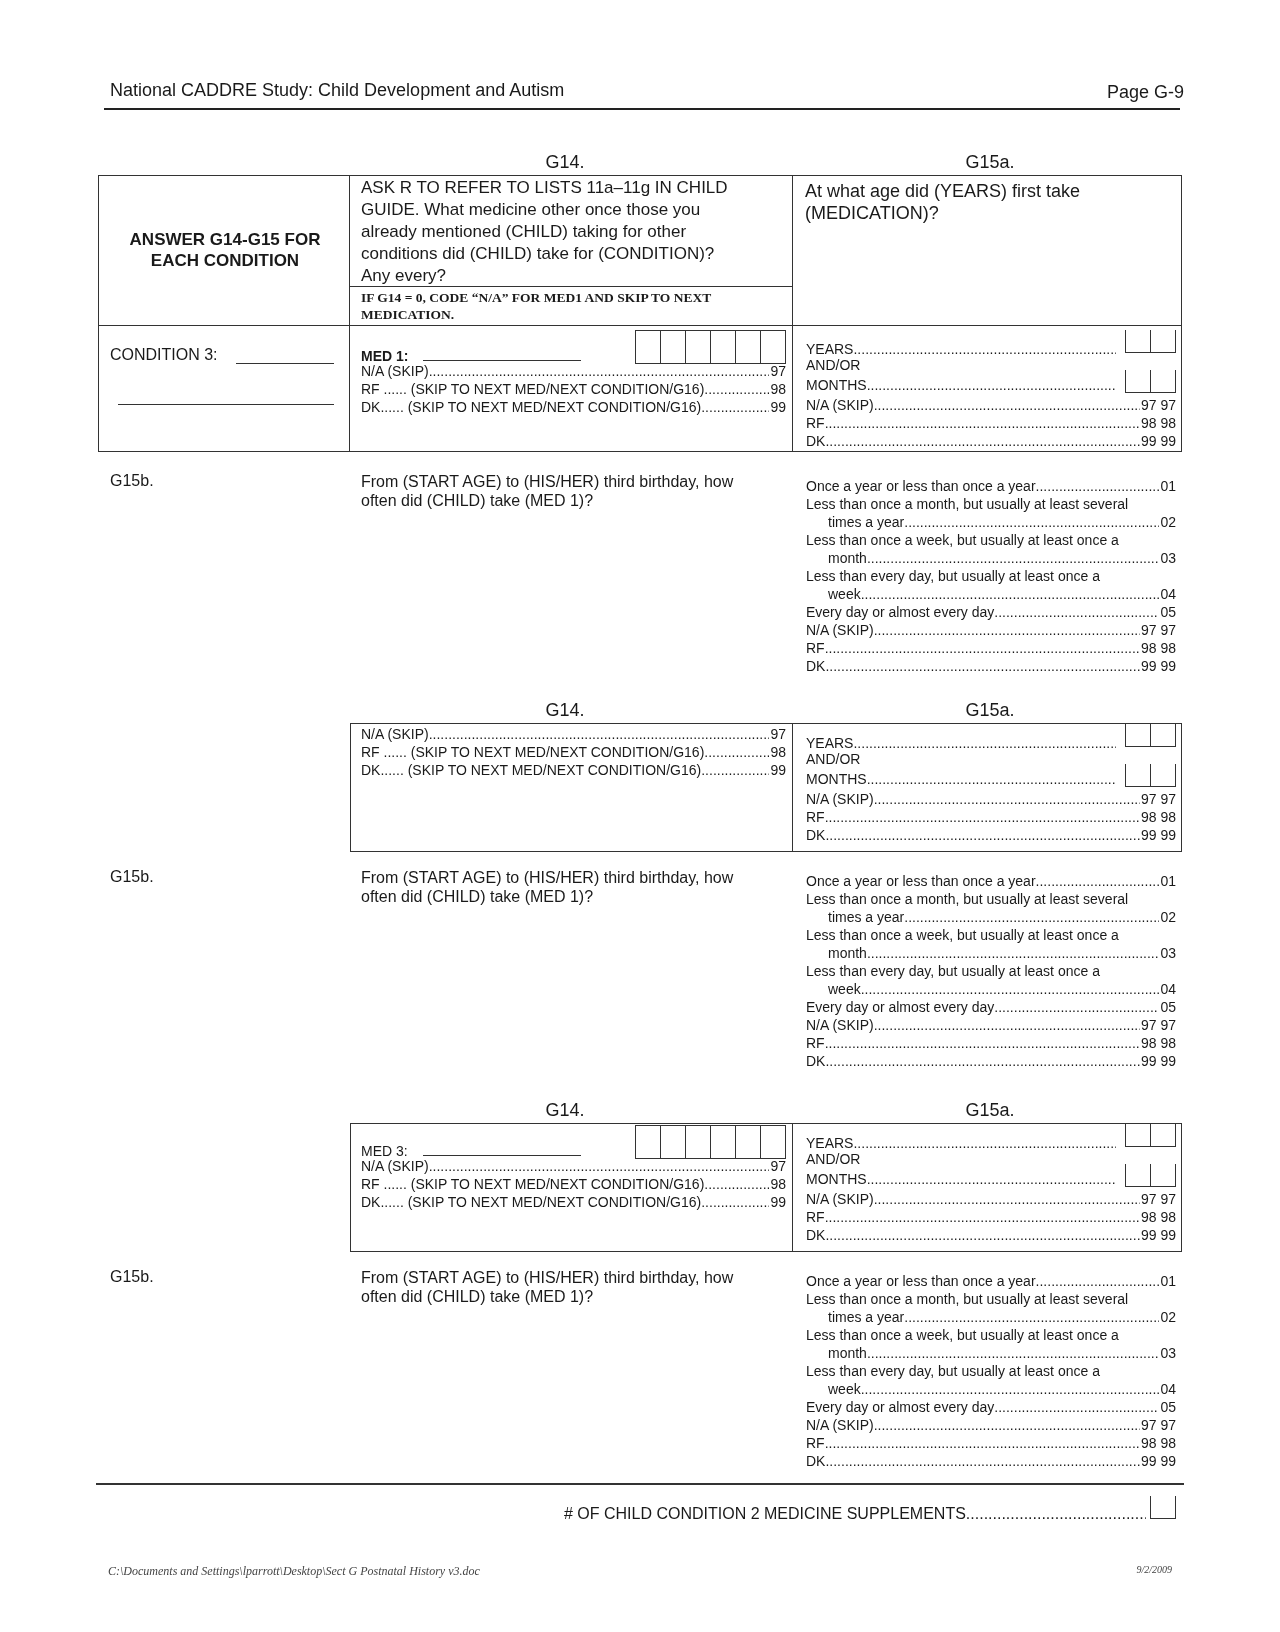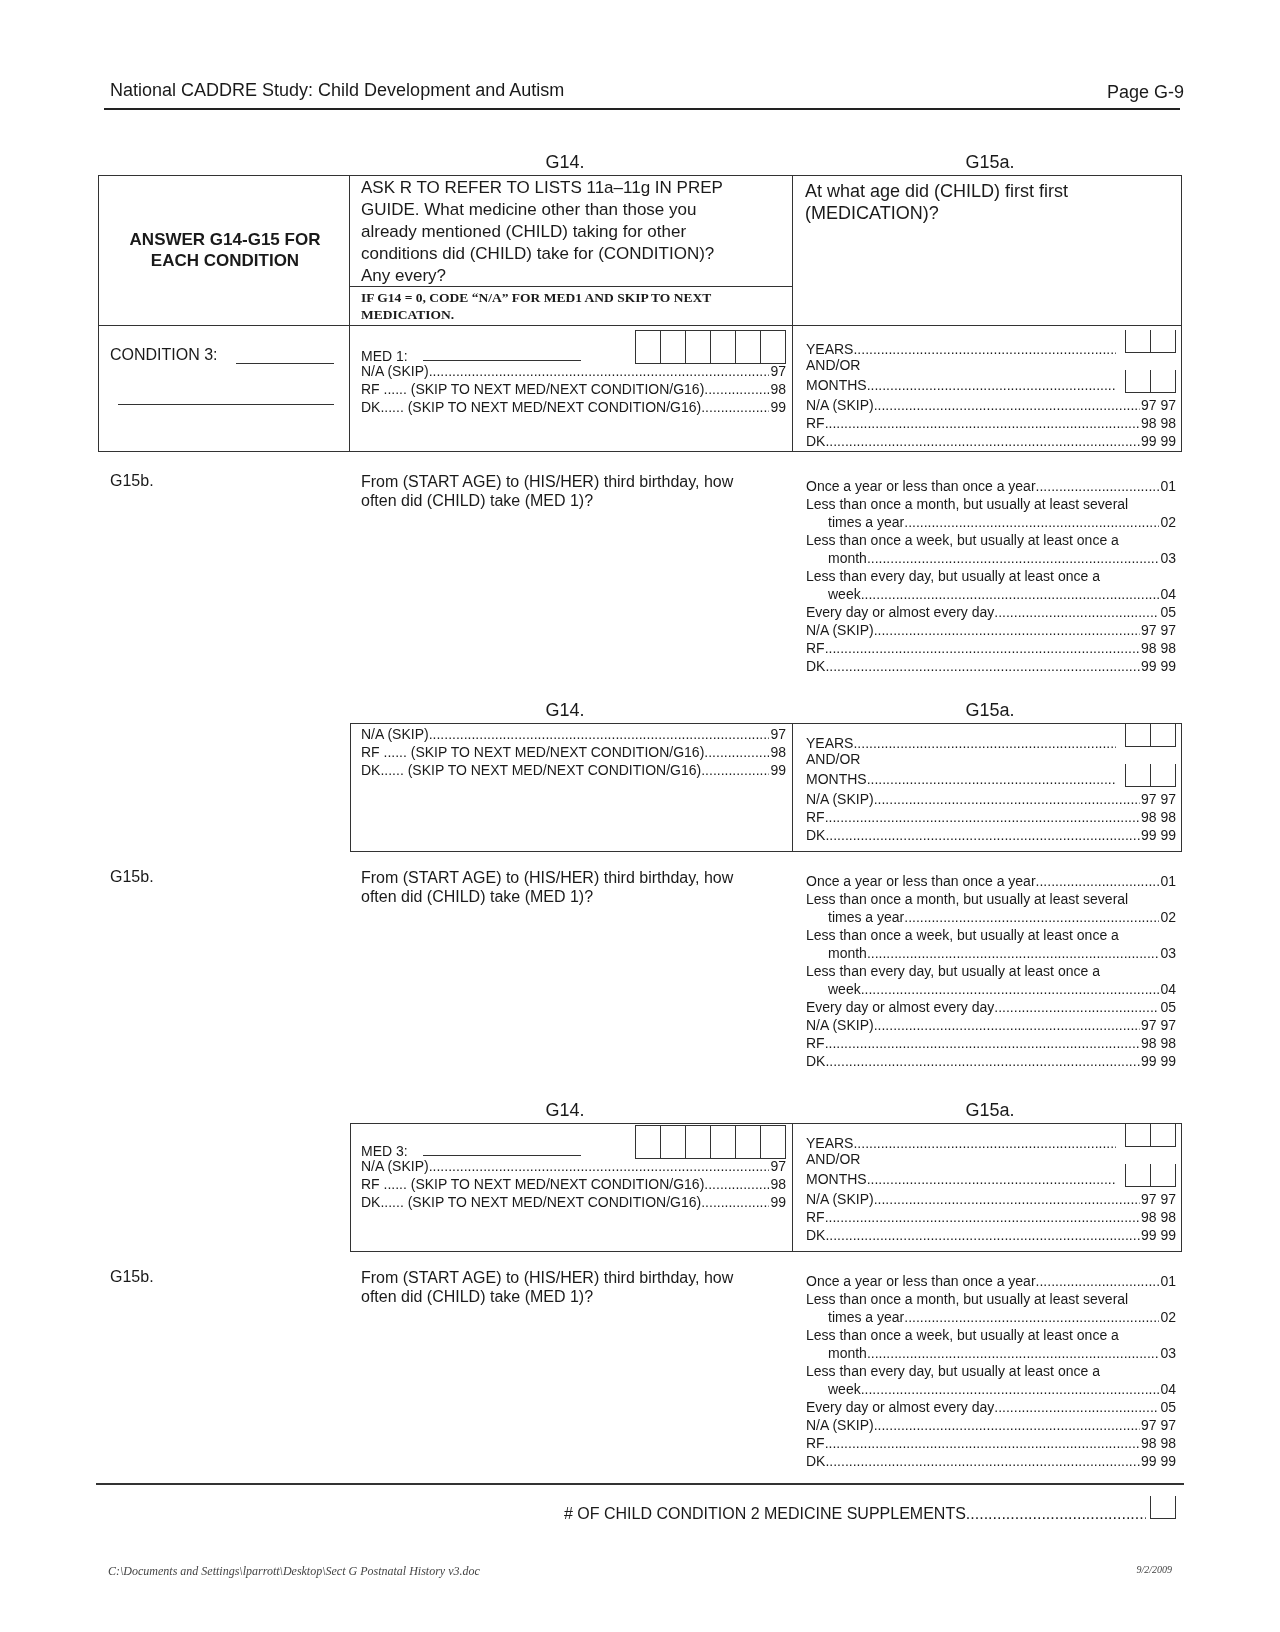--- a/index.html
+++ b/index.html
@@ -53,42 +53,42 @@
 
 <div class="abs box" style="left:98px; top:175px; width:1082px; height:275px;"></div>
 <div class="abs vline" style="left:349px; top:175px; height:277px;"></div>
 <div class="abs vline" style="left:792px; top:175px; height:277px;"></div>
 <div class="abs hline" style="left:98px; top:325px; width:1084px;"></div>
 <div class="abs hline" style="left:350px; top:286px; width:443px;"></div>
 
 <div class="abs bold" style="left:112px; top:229px; width:226px; text-align:center; font-size:17px; line-height:21px;">ANSWER G14-G15 FOR EACH CONDITION</div>
 
 <div class="abs mid" style="left:361px; top:177px; width:430px;">
-  <div class="wrapline">ASK R TO REFER TO LISTS 11a–11g IN PREP</div>
-  <div class="wrapline">GUIDE. What medicine other than those you</div>
+  <div class="wrapline">ASK R TO REFER TO LISTS 11a–11g IN CHILD</div>
+  <div class="wrapline">GUIDE. What medicine other once those you</div>
   <div class="wrapline">already mentioned (CHILD) taking for other</div>
   <div class="wrapline">conditions did (CHILD) take for (CONDITION)?</div>
   <div class="wrapline">Any every?</div>
 </div>
 <div class="abs bold" style="left:361px; top:289px; width:430px; font-size:13.5px; line-height:17px;font-family:Liberation Serif, serif;">
   <div class="wrapline">IF G14 = 0, CODE “N/A” FOR MED1 AND SKIP TO NEXT</div>
   <div class="wrapline">MEDICATION.</div>
 </div>
 <div class="abs mid" style="left:805px; top:180px; width:370px; font-size:18px;">
-  <div class="wrapline">At what age did (CHILD) first first</div>
+  <div class="wrapline">At what age did (YEARS) first take</div>
   <div class="wrapline">(MEDICATION)?</div>
 </div>
 
 <div class="abs" style="left:110px; top:346px; font-size:16px;">CONDITION 3:</div>
 <div class="abs" style="left:236px; top:363px; width:98px; border-bottom:1.5px solid #333;"></div>
 <div class="abs" style="left:118px; top:404px; width:216px; border-bottom:1.5px solid #333;"></div>
 
 <div class="abs small" style="left:361px; top:330px; width:425px;">
   <div style="position:relative; height:32px;">
-    <span style="position:absolute; left:0; top:17px;">MED 1:</span>
+    <span style="position:absolute; left:0; top:17px;font-weight:bold;">MED 1:</span>
     <span style="position:absolute; left:62px; top:30px; width:158px; border-bottom:1.5px solid #333;"></span>
     <div class="cells6" style="position:absolute; right:0; top:0;">
       <div class="cell"></div>
         <div class="cell"></div>
         <div class="cell"></div>
         <div class="cell"></div>
         <div class="cell"></div>
         <div class="cell"></div>
     </div>
   </div>

